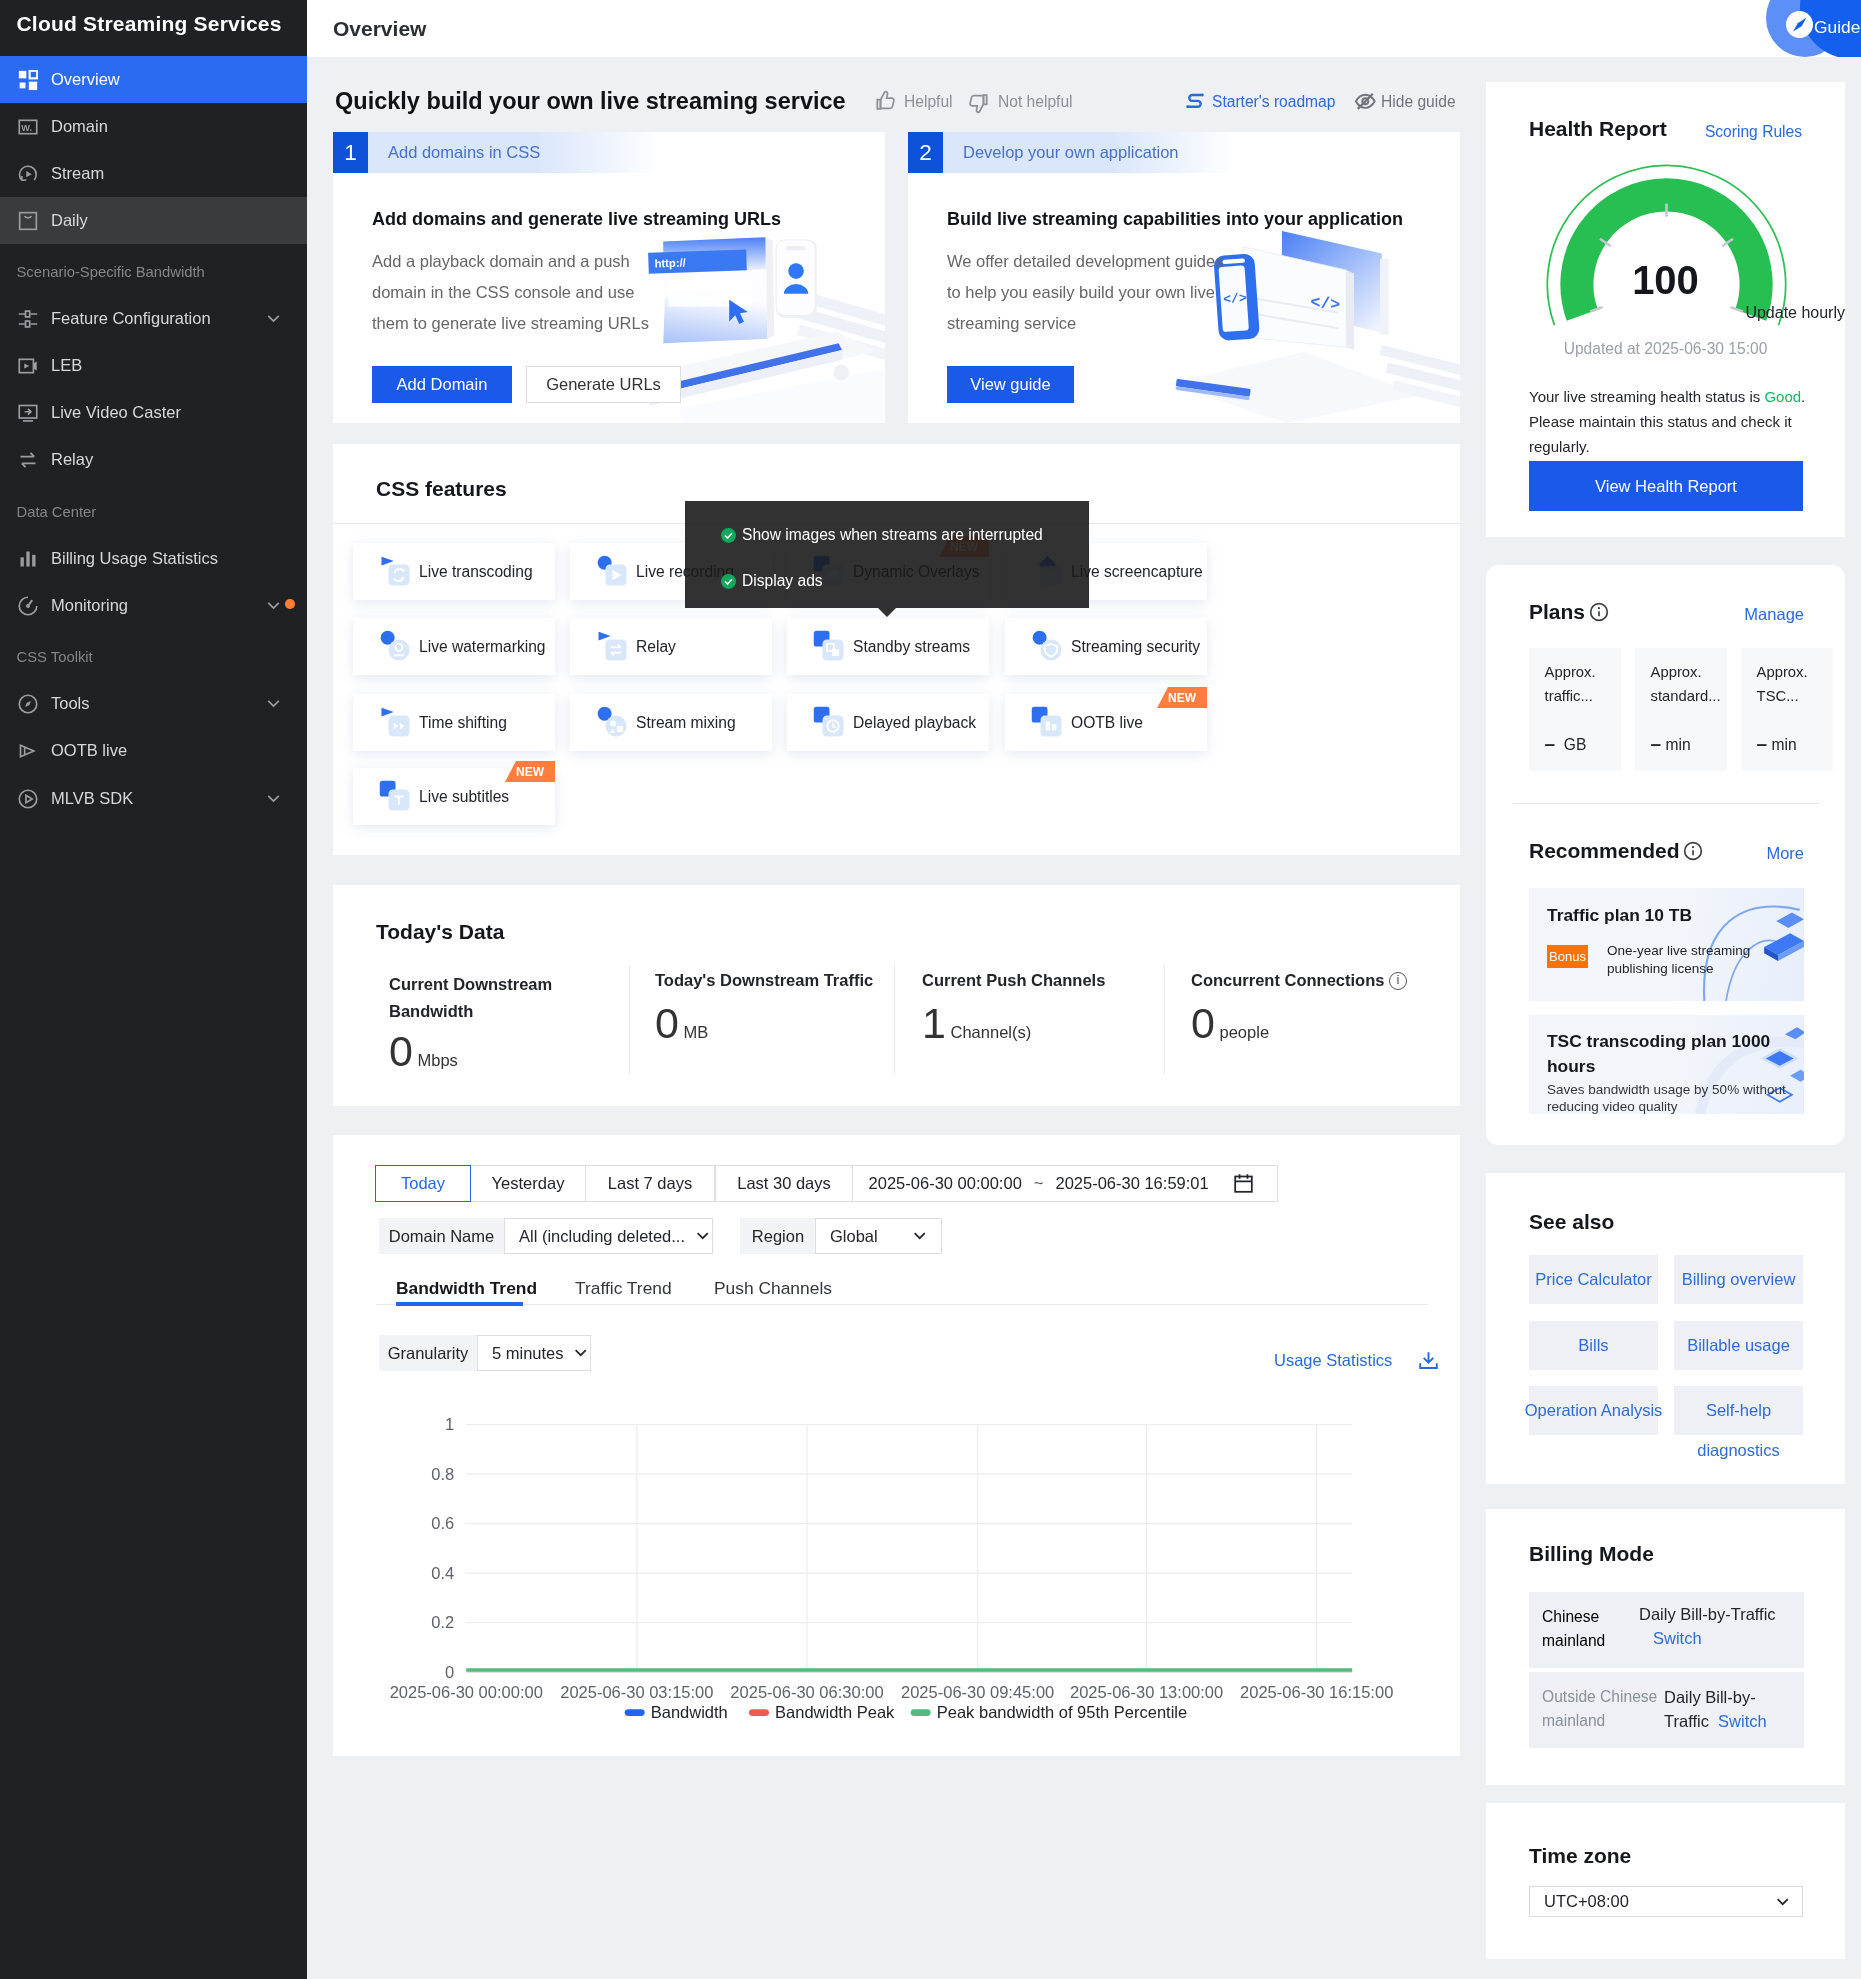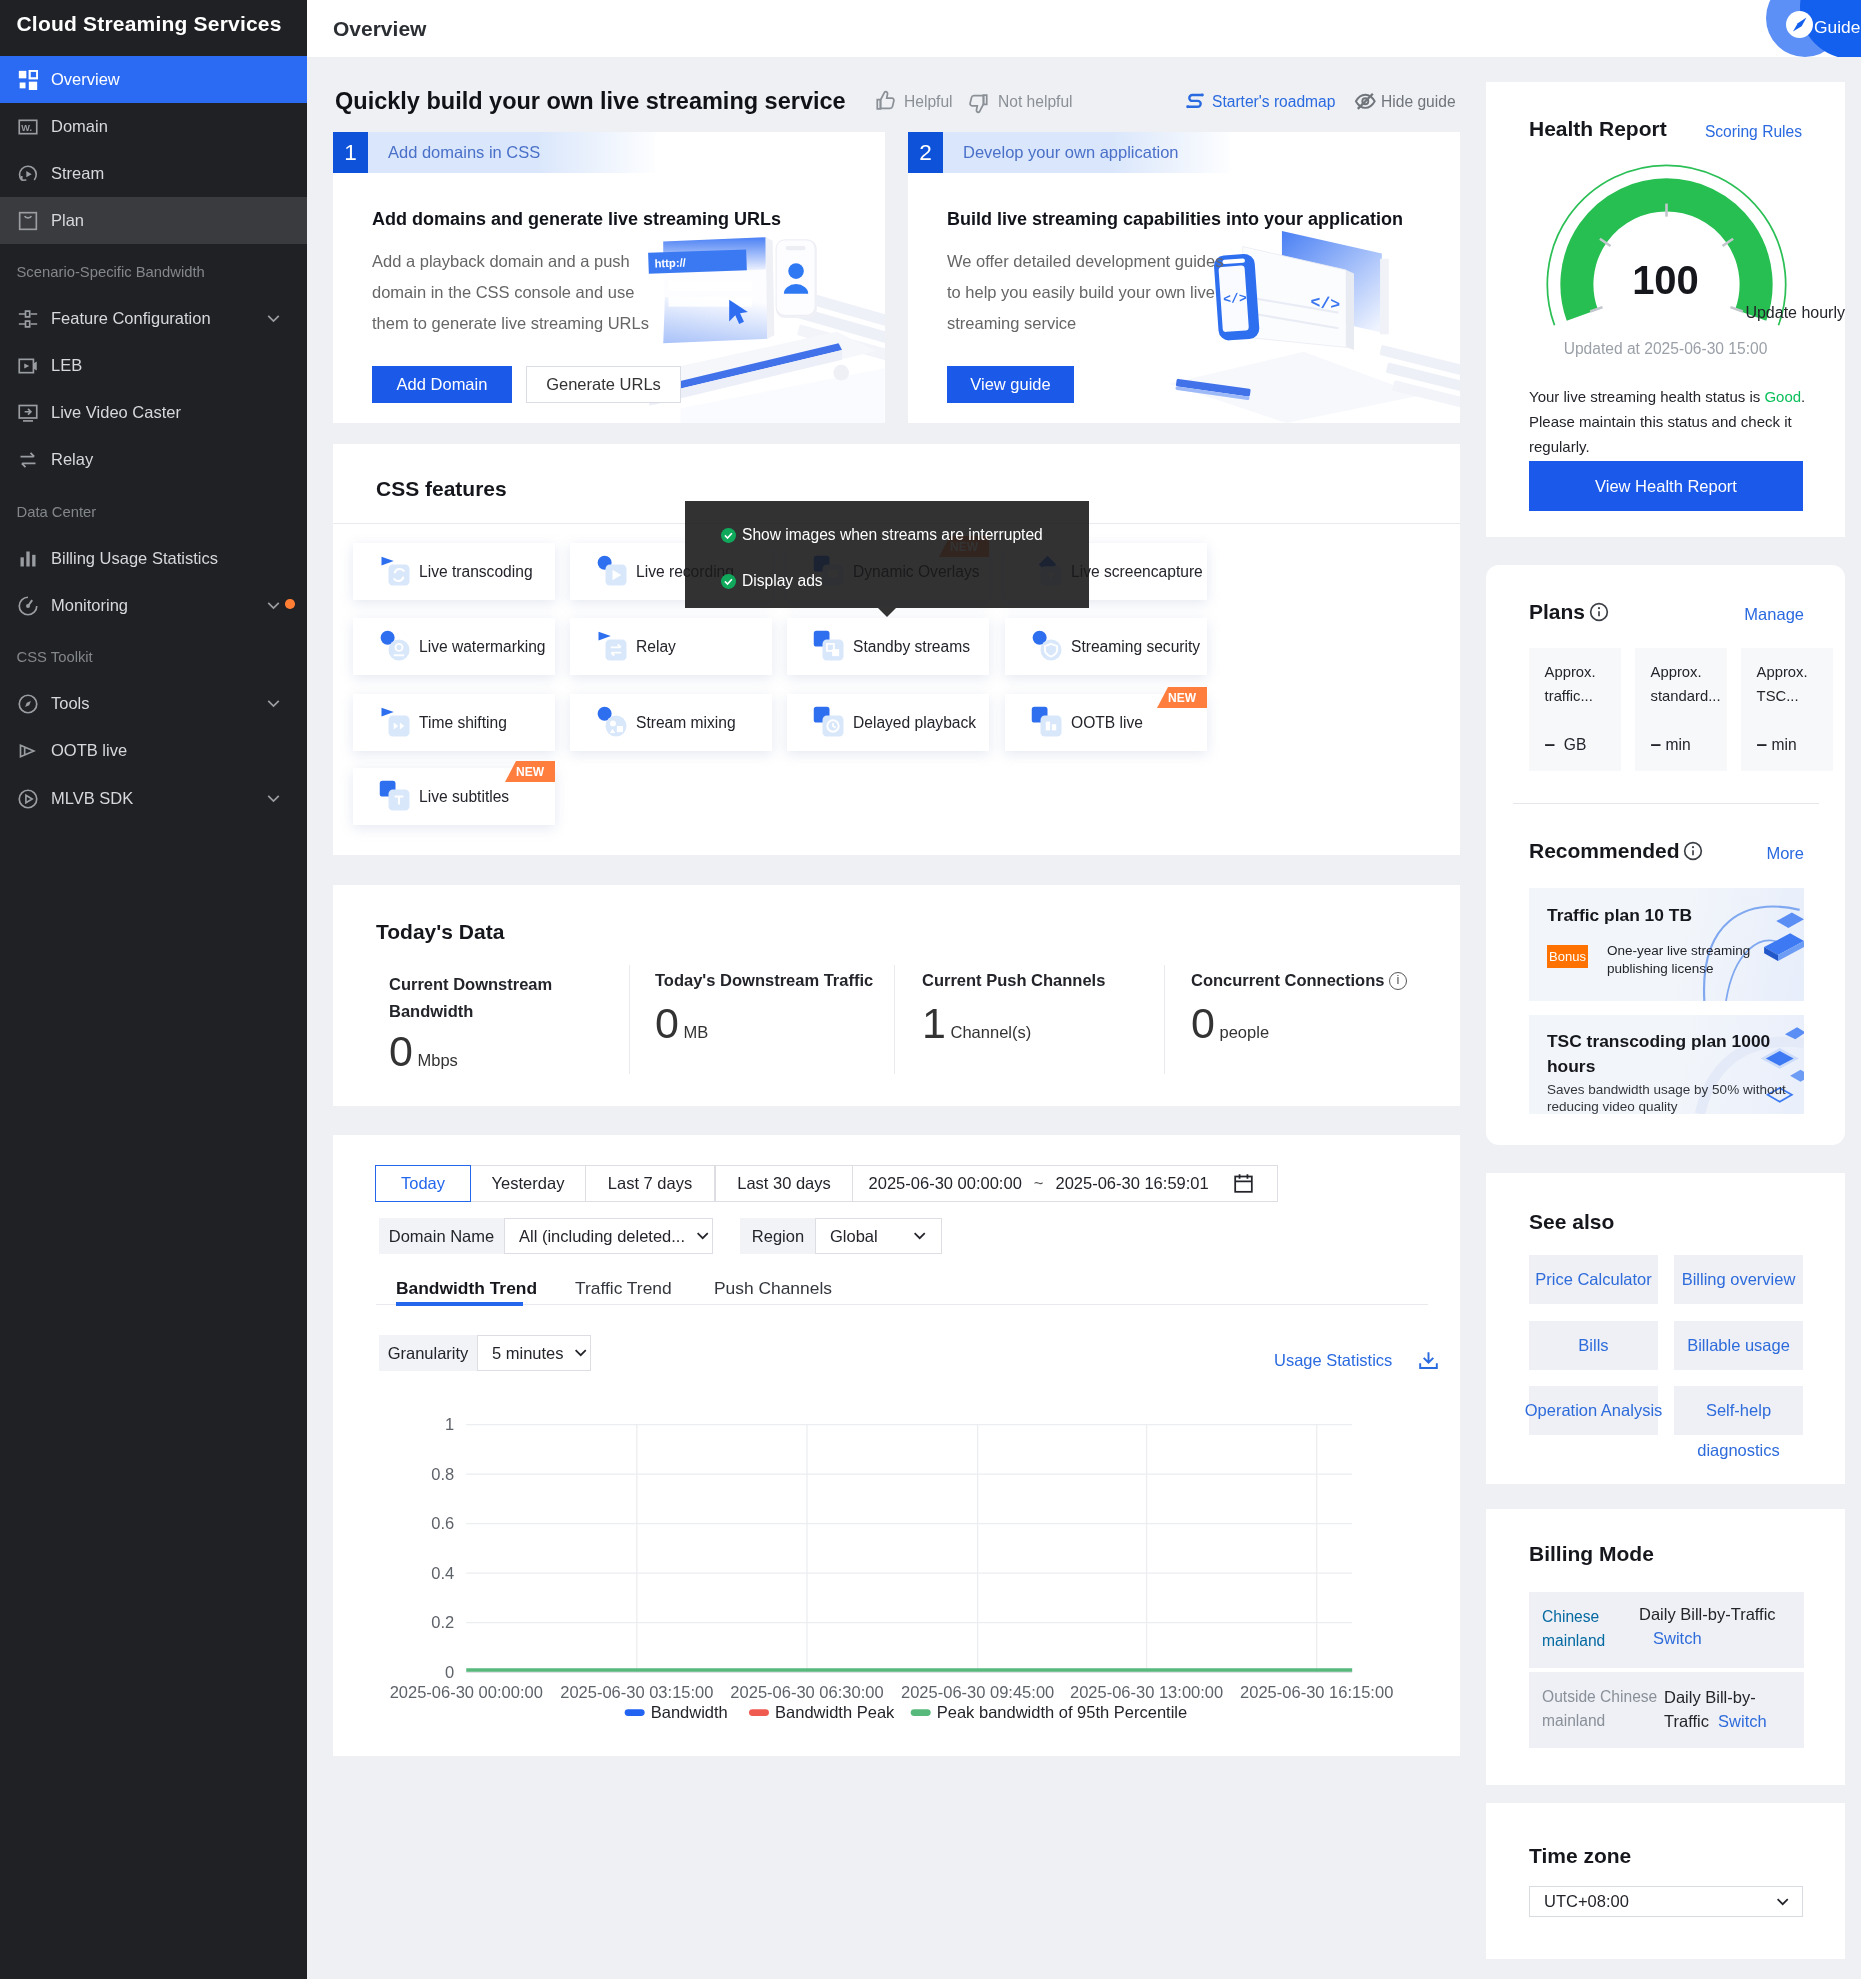--- a/index.html
+++ b/index.html
@@ -65,21 +65,21 @@
         <path d="M4.5 19.5 l5.5 -0.3 M4.5 19.5 l0 -5" fill="none" stroke="#9a9da2" stroke-width="2"></path>
         <path d="M10 8.5 l6.5 3.7 -6.5 3.7 z" fill="#9a9da2"></path>
       </svg>
     <span>Stream</span>
   </div>
   <div class="mi hov" style="top:197px;">
     <svg width="20" height="20" viewBox="0 0 24 24">
         <rect x="2" y="2" width="20" height="20" fill="none" stroke="#9a9da2" stroke-width="2"></rect>
         <path d="M8 6 c1 3 7 3 8 0" fill="none" stroke="#9a9da2" stroke-width="2"></path>
       </svg>
-    <span>Plan</span>
+    <span>Daily</span>
   </div>
   <div class="sec" style="top:264px;">Scenario-Specific Bandwidth</div>
   <div class="mi" style="top:295px;">
     <svg width="20" height="20" viewBox="0 0 24 24" stroke="#9a9da2" stroke-width="2" fill="none">
         <path d="M1 6 h8 M15 6 h8 M1 18 h8 M15 18 h8"></path>
         <path d="M9 2.5 h5 v7 h-5 z M9 14.5 h5 v7 h-5 z"></path>
       </svg>
     <span>Feature Configuration</span>
     <svg class="chev" viewBox="0 0 24 24" fill="none" stroke="#9a9da2" stroke-width="2">
         <path d="M6 9 l6 6 6-6"></path>
@@ -615,21 +615,21 @@
   <div class="gray-box" style="left:43px;top:213px;width:129px;height:49px;"></div>
   <div class="abs" style="left:43px;top:213px;width:129px;height:49px;display:flex;align-items:center;justify-content:center;font-size:16.5px;color:#2e6bdb;white-space:nowrap;">Operation Analysis</div>
   <div class="gray-box" style="left:188px;top:213px;width:129px;height:49px;"></div>
   <div class="abs" style="left:188px;top:213px;width:129px;height:49px;display:flex;align-items:center;justify-content:center;font-size:16.5px;color:#2e6bdb;white-space:nowrap;">Self-help</div>
   <div class="abs" style="left:188px;top:268px;width:129px;text-align:center;font-size:16.5px;color:#2e6bdb;">diagnostics</div>
 </div>
 
 <div class="card" style="left:1486px;top:1509px;width:359px;height:276px;">
   <div class="abs ct" style="left:43px;top:33px;">Billing Mode</div>
   <div class="gray-box" style="left:43px;top:83px;width:275px;height:76px;">
-    <div class="abs" style="left:13px;top:13px;font-size:15.6px;line-height:24px;color:#0369a1;">Chinese<br>mainland</div>
+    <div class="abs" style="left:13px;top:13px;font-size:15.6px;line-height:24px;color:#000000;">Chinese<br>mainland</div>
     <div class="abs" style="left:110px;top:13px;font-size:16.5px;color:#23252b;white-space:nowrap;">Daily Bill-by-Traffic</div>
     <div class="abs" style="left:124px;top:37px;font-size:16.5px;color:#2e6bdb;">Switch</div>
   </div>
   <div class="gray-box" style="left:43px;top:163px;width:275px;height:76px;">
     <div class="abs" style="left:13px;top:13px;font-size:15.6px;line-height:24px;color:#8a9099;">Outside Chinese<br>mainland</div>
     <div class="abs" style="left:135px;top:13px;font-size:16.5px;line-height:24px;color:#23252b;white-space:nowrap;">Daily Bill-by-<br>Traffic&nbsp;&nbsp;<span style="color:#2e6bdb;">Switch</span></div>
   </div>
 </div>
 
 <div class="card" style="left:1486px;top:1803px;width:359px;height:156px;">

